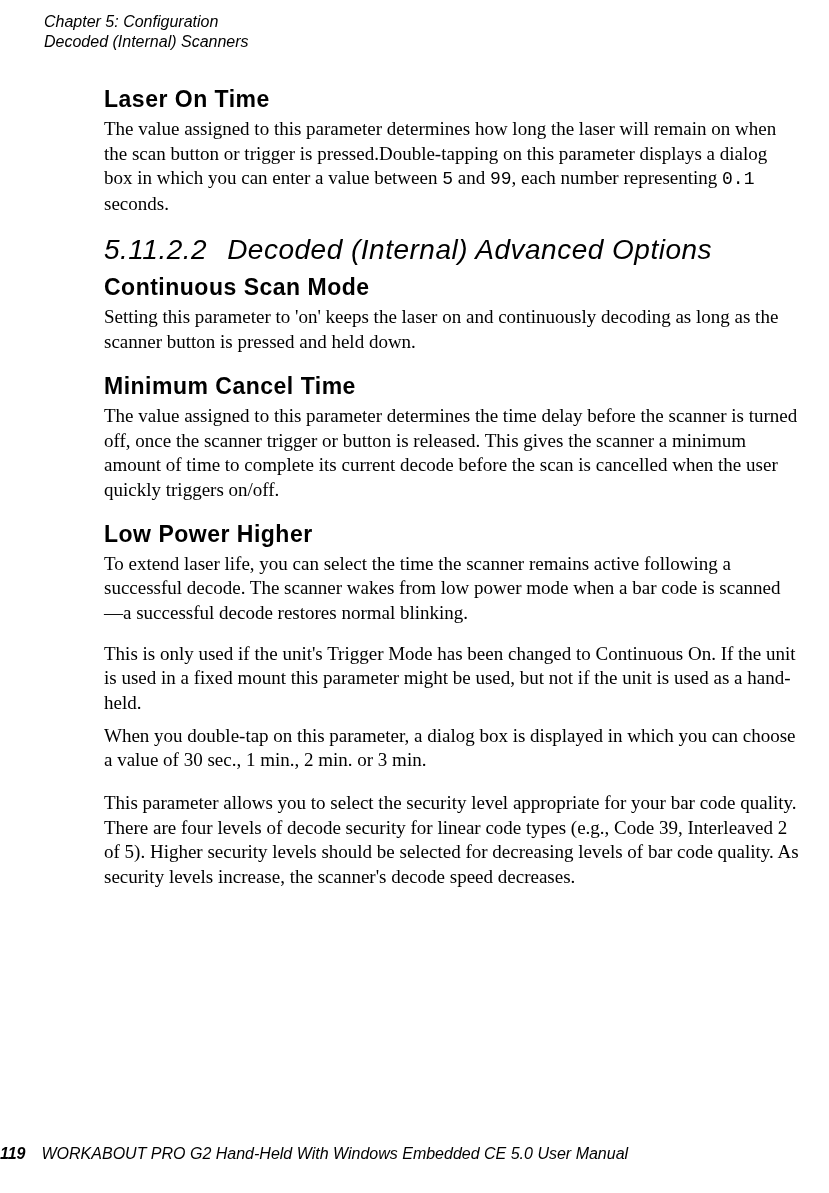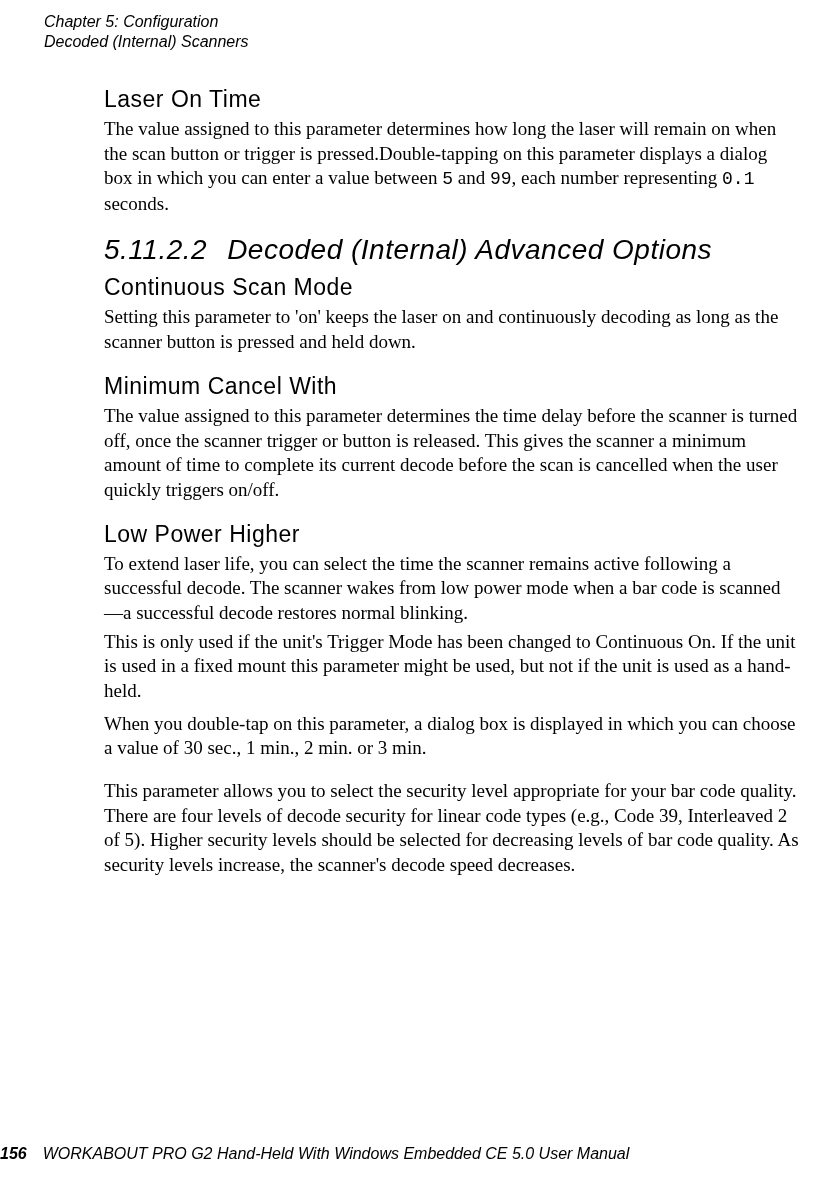--- a/index.html
+++ b/index.html
@@ -26,21 +26,21 @@
     font-size: 16px;
     line-height: 1.25;
   }
   .content {
     margin-left: 60px;
     margin-right: 0;
     margin-top: 34px;
   }
   .h3 {
     font-family: "Helvetica Neue", Helvetica, Arial, sans-serif;
-    font-weight: 400;
+    font-weight: 700;
     font-stretch: condensed;
     letter-spacing: 0.5px;
     font-size: 23px;
     margin: 0 0 4px 0;
   }
   .body {
     font-size: 19px;
     line-height: 1.3;
     margin: 0 0 18px 0;
   }
@@ -89,30 +89,30 @@
       <span>The value assigned to this parameter determines how long the laser will remain on when the scan button or trigger is pressed.Double-tapping on this parameter displays a dialog box in which you can enter a value between </span><span class="mono">5</span><span> and </span><span class="mono">99</span><span>, each number representing </span><span class="mono">0.1</span><span> seconds.</span>
     </p>
 
     <div class="h2">
       <span class="num">5.11.2.2</span><span>Decoded (Internal) Advanced Options</span>
     </div>
 
     <div class="h3">Continuous Scan Mode</div>
     <p class="body">Setting this parameter to 'on' keeps the laser on and continuously decoding as long as the scanner button is pressed and held down.</p>
 
-    <div class="h3">Minimum Cancel With</div>
+    <div class="h3">Minimum Cancel Time</div>
     <p class="body">The value assigned to this parameter determines the time delay before the scanner is turned off, once the scanner trigger or button is released. This gives the scanner a minimum amount of time to complete its current decode before the scan is cancelled when the user quickly triggers on/off.</p>
 
     <div class="h3">Low Power Higher</div>
-    <p class="body" style="margin-bottom:4px">To extend laser life, you can select the time the scanner remains active following a successful decode. The scanner wakes from low power mode when a bar code is scanned—a successful decode restores normal blinking.</p>
+    <p class="body" style="margin-bottom:16px">To extend laser life, you can select the time the scanner remains active following a successful decode. The scanner wakes from low power mode when a bar code is scanned—a successful decode restores normal blinking.</p>
     <p class="body" style="margin-bottom:8px">This is only used if the unit's Trigger Mode has been changed to Continuous On. If the unit is used in a fixed mount this parameter might be used, but not if the unit is used as a hand-held.</p>
     <p class="body">When you double-tap on this parameter, a dialog box is displayed in which you can choose a value of 30 sec., 1 min., 2 min. or 3 min.</p>
 
 
     <p class="body">This parameter allows you to select the security level appropriate for your bar code quality. There are four levels of decode security for linear code types (e.g., Code 39, Interleaved 2 of 5). Higher security levels should be selected for decreasing levels of bar code quality. As security levels increase, the scanner's decode speed decreases.</p>
 
   </div>
 
   <div class="footer">
-    <span class="pno">156</span><span>WORKABOUT PRO G2 Hand-Held With Windows Embedded CE 5.0 User Manual</span>
+    <span class="pno">119</span><span>WORKABOUT PRO G2 Hand-Held With Windows Embedded CE 5.0 User Manual</span>
   </div>
 
 </div>
 
 </body></html>

